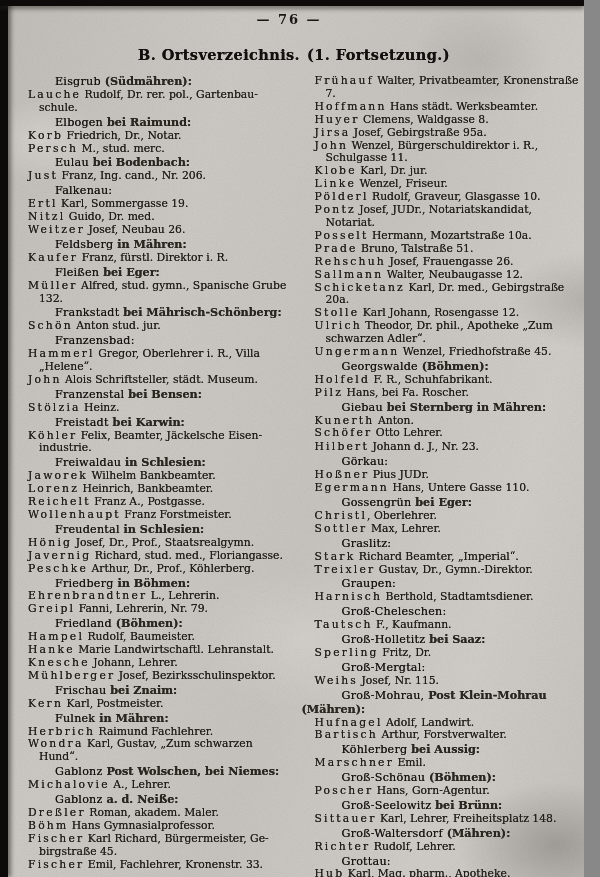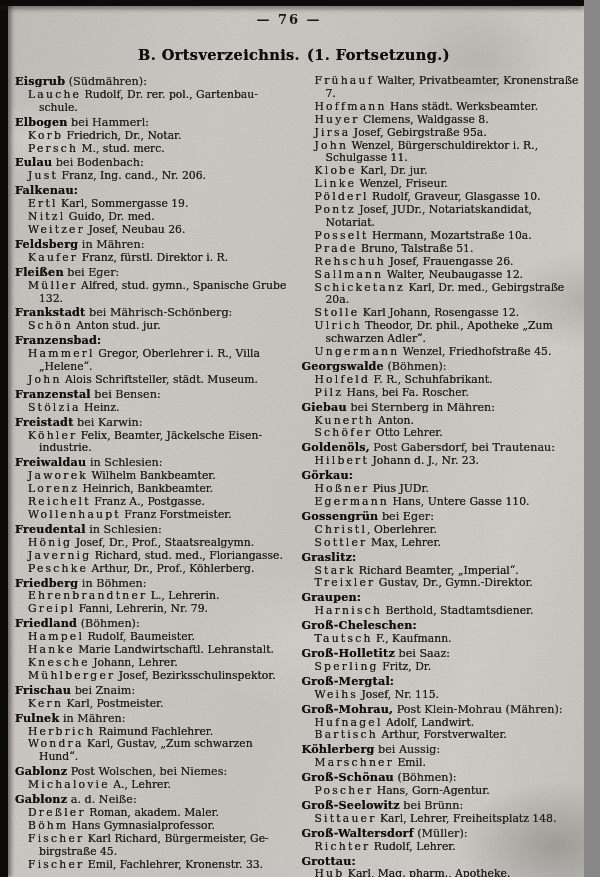--- a/index.html
+++ b/index.html
@@ -28,41 +28,41 @@
   .heading{position:absolute;top:46px;left:0;width:588px;text-align:center;
     font-size:14.5px;font-weight:bold;color:#12100e;letter-spacing:.4px;
     text-shadow:0 0 .5px rgba(20,16,12,.9);}
   .heading .note{margin-left:7px;}
 
   .cols{position:absolute;top:74px;left:15px;right:5px;display:flex;gap:9px;}
   .col{flex:1 1 0;font-size:10.8px;line-height:12.9px;
     text-shadow:0 0 .45px rgba(35,28,22,.85);}
   .section{margin-top:1px;}
   .place{font-size:11.2px;color:#141110;}
-  .pname{font-weight:bold;letter-spacing:.2px;}
-  .psuffix{font-weight:normal;color:#2a2620;}
+  .pname{font-weight:normal;letter-spacing:.2px;margin-left:40px;}
+  .psuffix{font-weight:bold;color:#2a2620;}
   .entry{padding-left:24px;text-indent:-11px;}
   .sn{letter-spacing:2.2px;}
 </style>
 </head>
 <body>
 
 <div class="page">
   <div class="pagenum">— 76 —</div>
   <div class="heading">
     <span>B. Ortsverzeichnis.</span><span class="note">(1. Fortsetzung.)</span>
   </div>
   <div class="cols">
     <div class="col" id="col-left">
         <div class="section">
           <div class="place"><span class="pname">Eisgrub</span><span class="psuffix"> (Südmähren):</span></div>
           <div class="entry"><span class="sn">Lauche</span><span> Rudolf, Dr. rer. pol., Gartenbau­schule.</span></div>
         </div>
         <div class="section">
-          <div class="place"><span class="pname">Elbogen</span><span class="psuffix"> bei Hammerl:</span></div>
+          <div class="place"><span class="pname">Elbogen</span><span class="psuffix"> bei Raimund:</span></div>
           <div class="entry"><span class="sn">Korb</span><span> Friedrich, Dr., Notar.</span></div>
           <div class="entry"><span class="sn">Persch</span><span> M., stud. merc.</span></div>
         </div>
         <div class="section">
           <div class="place"><span class="pname">Eulau</span><span class="psuffix"> bei Bodenbach:</span></div>
           <div class="entry"><span class="sn">Just</span><span> Franz, Ing. cand., Nr. 206.</span></div>
         </div>
         <div class="section">
           <div class="place"><span class="pname">Falkenau:</span><span class="psuffix"></span></div>
           <div class="entry"><span class="sn">Ertl</span><span> Karl, Sommergasse 19.</span></div>
@@ -164,21 +164,20 @@
           <div class="place"><span class="pname">Georgswalde</span><span class="psuffix"> (Böhmen):</span></div>
           <div class="entry"><span class="sn">Holfeld</span><span> F. R., Schuhfabrikant.</span></div>
           <div class="entry"><span class="sn">Pilz</span><span> Hans, bei Fa. Roscher.</span></div>
         </div>
         <div class="section">
           <div class="place"><span class="pname">Giebau</span><span class="psuffix"> bei Sternberg in Mähren:</span></div>
           <div class="entry"><span class="sn">Kunerth</span><span> Anton.</span></div>
           <div class="entry"><span class="sn">Schöfer</span><span> Otto Lehrer.</span></div>
         </div>
         <div class="section">
-          <div class="place"><span class="pname">Goldenöls,</span><span class="psuffix"> Post Gabersdorf, bei Trautenau:</span></div>
           <div class="entry"><span class="sn">Hilbert</span><span> Johann d. J., Nr. 23.</span></div>
         </div>
         <div class="section">
           <div class="place"><span class="pname">Görkau:</span><span class="psuffix"></span></div>
           <div class="entry"><span class="sn">Hoßner</span><span> Pius JUDr.</span></div>
           <div class="entry"><span class="sn">Egermann</span><span> Hans, Untere Gasse 110.</span></div>
         </div>
         <div class="section">
           <div class="place"><span class="pname">Gossengrün</span><span class="psuffix"> bei Eger:</span></div>
           <div class="entry"><span class="sn">Christl</span><span>, Oberlehrer.</span></div>
@@ -216,21 +215,21 @@
         </div>
         <div class="section">
           <div class="place"><span class="pname">Groß-Schönau</span><span class="psuffix"> (Böhmen):</span></div>
           <div class="entry"><span class="sn">Poscher</span><span> Hans, Gorn-Agentur.</span></div>
         </div>
         <div class="section">
           <div class="place"><span class="pname">Groß-Seelowitz</span><span class="psuffix"> bei Brünn:</span></div>
           <div class="entry"><span class="sn">Sittauer</span><span> Karl, Lehrer, Freiheitsplatz 148.</span></div>
         </div>
         <div class="section">
-          <div class="place"><span class="pname">Groß-Waltersdorf</span><span class="psuffix"> (Müller):</span></div>
+          <div class="place"><span class="pname">Groß-Waltersdorf</span><span class="psuffix"> (Mähren):</span></div>
           <div class="entry"><span class="sn">Richter</span><span> Rudolf, Lehrer.</span></div>
         </div>
         <div class="section">
           <div class="place"><span class="pname">Grottau:</span><span class="psuffix"></span></div>
           <div class="entry"><span class="sn">Hub</span><span> Karl, Mag. pharm., Apotheke.</span></div>
         </div>
       </div>
   </div>
   <div class="edge-left"></div>
   <div class="edge-top"></div>

